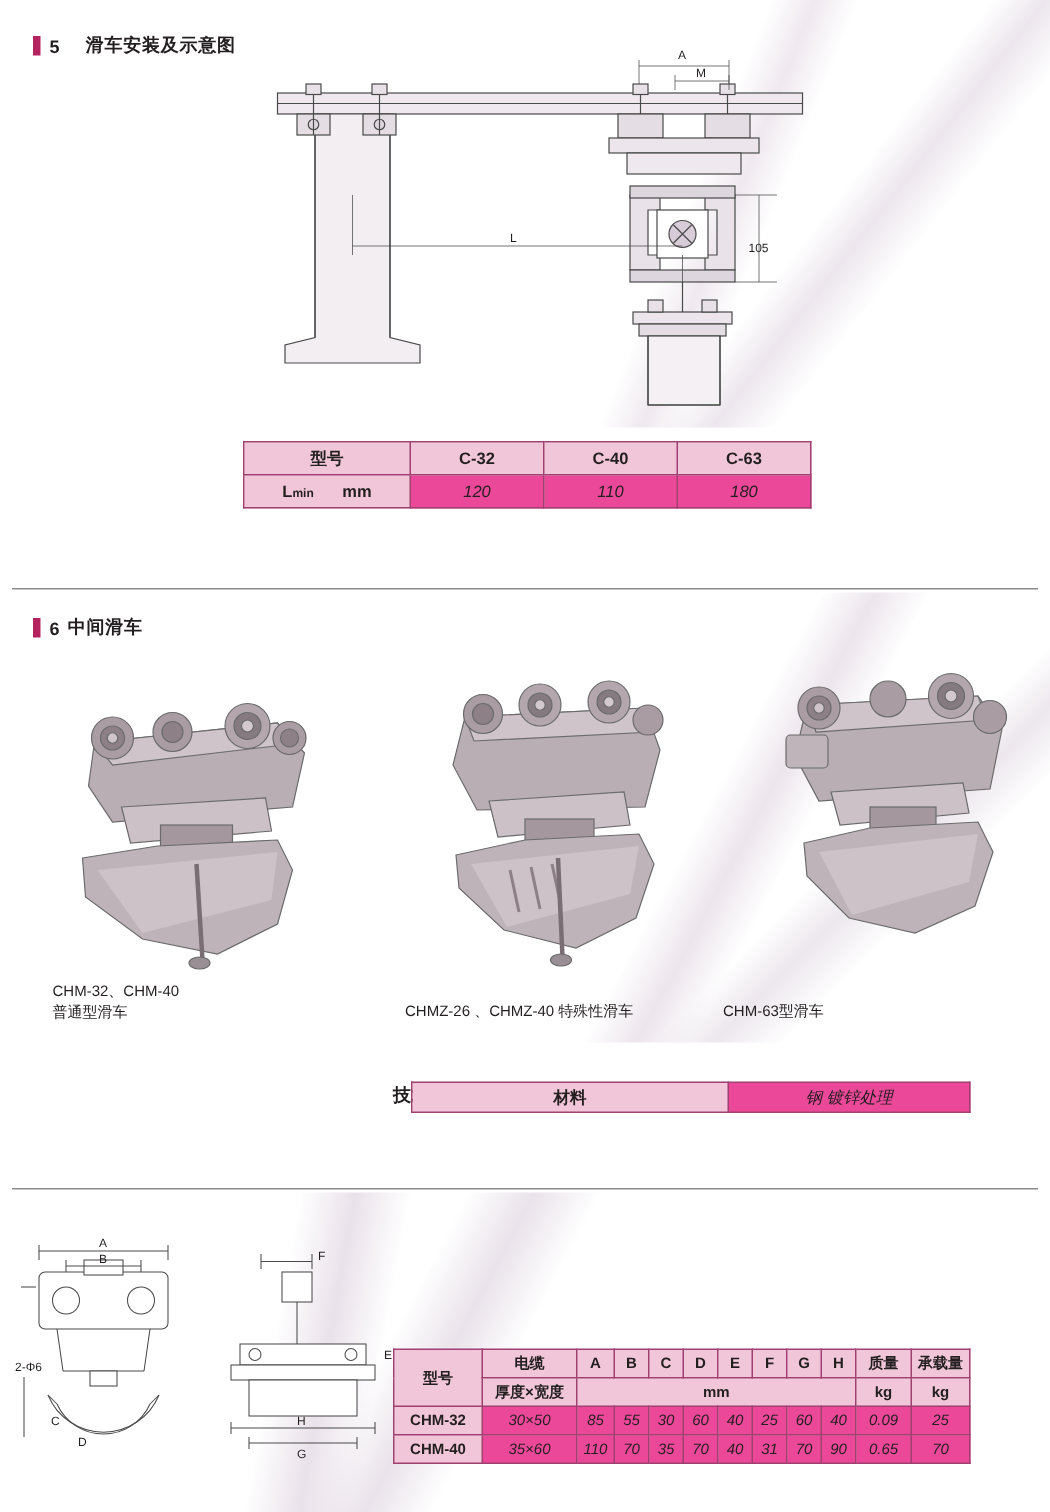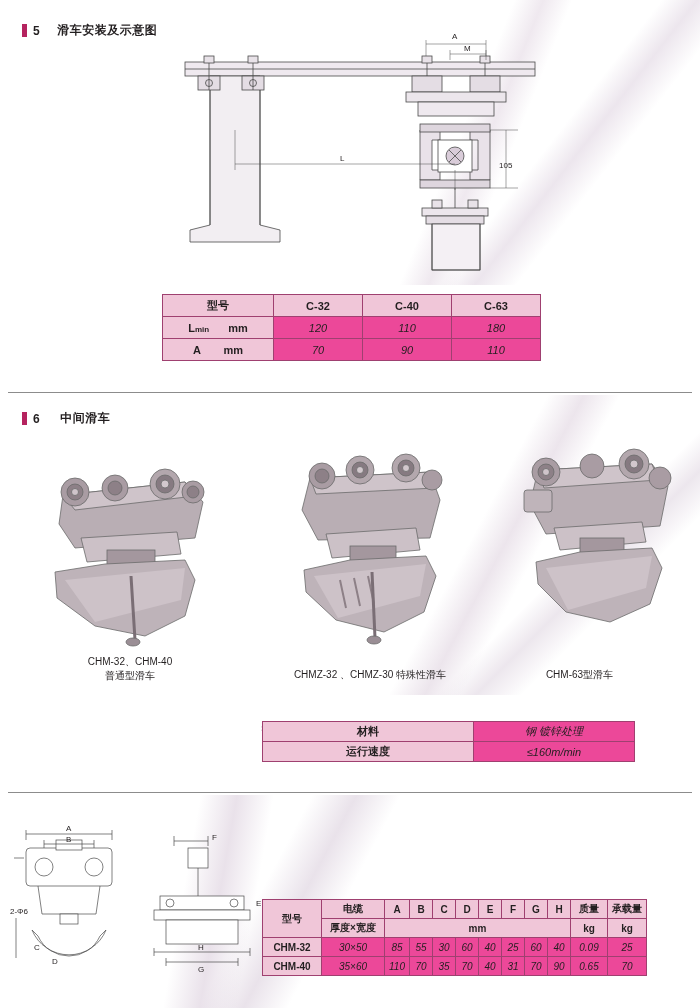--- a/index.html
+++ b/index.html
@@ -38,28 +38,28 @@
   .tbl td,.tbl th{border:1px solid #9f4070;text-align:center;font-size:11px;padding:0;}
   .tbl .hdr{background:#f0c6d8;font-weight:bold;}
   .tbl .lbl{background:#f0c6d8;font-weight:bold;}
   .tbl .val{background:#ec4899;font-style:italic;}
 
   
   #table1{position:absolute;left:162px;top:294px;}
   #table1 td{height:21px;}
 
   
-  #table2{position:absolute;left:262px;top:721px;}
+  #table2{position:absolute;left:274px;top:721px;}
   #table2 td{height:19px;font-size:11px;}
 
   
   #table3{position:absolute;left:262px;top:899px;}
   #table3 td{height:18px;font-size:10px;margin-top:48px;}
 
-  .cap{position:absolute;text-align:center;font-size:10px;line-height:14px;color:#231f20;}
+  .cap{position:absolute;font-size:10px;line-height:14px;color:#231f20;}
   .tech-label{position:absolute;left:262px;top:722px;font-size:12px;font-weight:bold;font-family:Liberation Mono, monospace;}
 
   svg{display:block;}
   .dim{font-size:8px;fill:#231f20;font-family:"Liberation Sans",sans-serif;}
 </style>
 </head>
 <body>
 
 <div class="page">
 
@@ -160,38 +160,29 @@
     </tr>
     <tr>
       <td class="lbl">
         <span>L</span><span style="font-size:8px;">min</span>
         <span style="margin-left:16px;">mm</span>
       </td>
       <td class="val">120</td>
       <td class="val">110</td>
       <td class="val">180</td>
     </tr>
-    <tr>
-      <td class="lbl">
-        <span>A</span>
-        <span style="margin-left:20px;">mm</span>
-      </td>
-      <td class="val">70</td>
-      <td class="val">90</td>
-      <td class="val">110</td>
-    </tr>
   </tbody>
     </table>
 
   <div class="hr" style="top:392px;"></div>
 
   <div class="sec-head" style="left:22px;top:410px;">
     <div class="sec-bar"></div>
     <span class="sec-title">6</span>
-    <span class="sec-title" style="margin-left:20px;">中间滑车</span>
+    <span class="sec-title" style="margin-left:5px;">中间滑车</span>
   </div>
 
   <div style="position:absolute;left:35px;top:440px;">
     <svg width="190" height="215" viewBox="0 0 190 215">
       <g stroke="#6b6b6b" stroke-width="0.8">
         <path d="M28 55 L150 42 L168 62 L160 98 L40 108 L24 84 Z" fill="#b9aeb4"></path>
         <path d="M28 55 L150 42 L160 56 L40 70 Z" fill="#cfc4ca"></path>
         <circle cx="40" cy="52" r="14" fill="#a99ca3"></circle>
           <circle cx="40" cy="52" r="8" fill="#8d8087"></circle>
           <circle cx="40" cy="52" r="3.5" fill="#cfc4ca"></circle>
@@ -236,21 +227,21 @@
         <rect x="64" y="132" width="58" height="10" fill="#d5cbd0"></rect>
         <path d="M24 140 L70 130 L146 126 L156 146 L144 182 L104 202 L56 190 L26 162 Z" fill="#beb3b9"></path>
         <path d="M34 146 L146 134 L140 166 L58 188 Z" fill="#cdc2c8" stroke="none"></path>
         <path d="M60 150 L66 178 M74 148 L80 176 M88 146 L94 174" stroke="#8d8087" stroke-width="2" fill="none"></path>
         <path d="M92 142 L95 208" stroke="#7a6e75" stroke-width="3" fill="none"></path>
         <ellipse cx="94" cy="210" rx="7" ry="4" fill="#9a8e95"></ellipse>
       </g>
     </svg>
   </div>
   <div class="cap" style="left:270px;top:668px;width:200px;">
-    <div>CHMZ-32 、CHMZ-30 特殊性滑车</div>
+    <div>CHMZ-26 、CHMZ-40 特殊性滑车</div>
   </div>
 
   <div style="position:absolute;left:500px;top:430px;">
     <svg width="185" height="210" viewBox="0 0 185 210">
       <g stroke="#6b6b6b" stroke-width="0.8">
         <path d="M38 40 L152 34 L168 56 L160 96 L46 104 L30 74 Z" fill="#b9aeb4"></path>
         <path d="M38 40 L152 34 L158 50 L44 58 Z" fill="#cfc4ca"></path>
         <circle cx="46" cy="42" r="14" fill="#a99ca3"></circle>
           <circle cx="46" cy="42" r="8" fill="#8d8087"></circle>
           <circle cx="46" cy="42" r="3.5" fill="#cfc4ca"></circle>
@@ -272,24 +263,20 @@
     <div>CHM-63型滑车</div>
   </div>
 
   <div class="tech-label">技术数据：</div>
   <table class="tbl" id="table2">
     <tbody>
         <tr>
       <td class="lbl" style="width:210px;">材料</td>
       <td class="val" style="width:160px;">钢   镀锌处理</td>
     </tr>
-    <tr>
-      <td class="lbl">运行速度</td>
-      <td class="val">≤160m/min</td>
-    </tr>
   </tbody>
     </table>
 
   <div class="hr2" style="top:792px;"></div>
 
   <div style="position:absolute;left:8px;top:818px;">
     <svg width="130" height="180" viewBox="0 0 130 180">
       <g stroke="#4a4a4a" fill="none" stroke-width="0.7">
         <rect x="18" y="30" width="86" height="38" rx="4" fill="#ffffff"></rect>
         <circle cx="36" cy="49" r="9"></circle>

